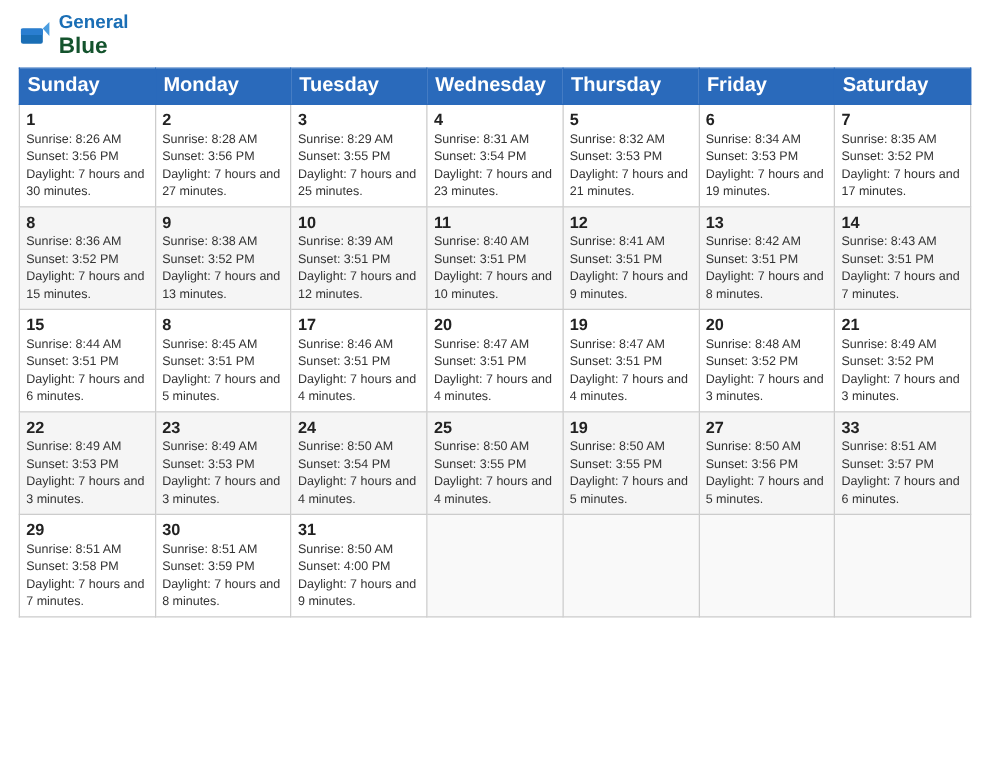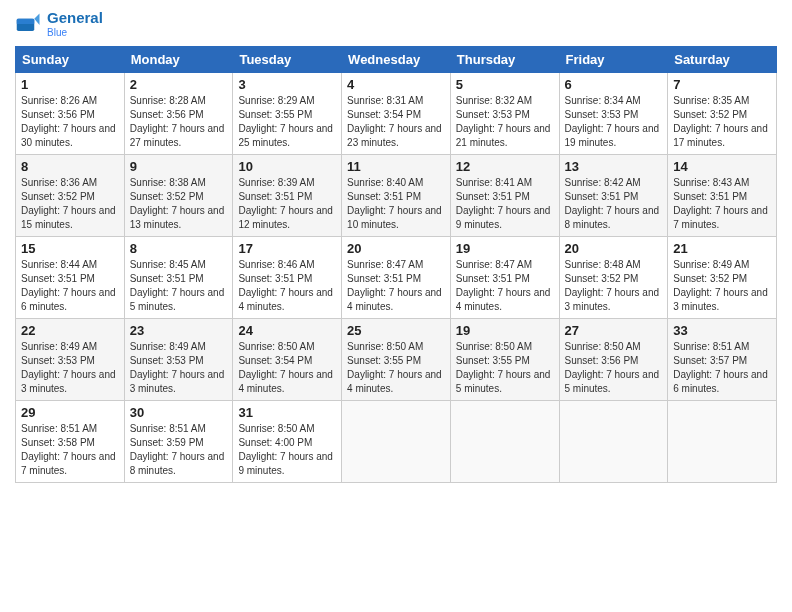--- a/index.html
+++ b/index.html
@@ -45,21 +45,21 @@
       color: #555;
     }
     .calendar {
       width: 100%;
       border-collapse: collapse;
       border: 1px solid #ccc;
     }
     .calendar th {
       background: #2a6abb;
       color: #fff;
-      font-size: 13px;
+      font-size: 16px;
       font-weight: bold;
       padding: 5px 6px;
       text-align: left;
       border: 1px solid #2a6abb;
     }
     .calendar td {
       vertical-align: top;
       border: 1px solid #ccc;
       padding: 4px 5px;
       width: calc(100% / 7);
@@ -94,21 +94,21 @@
 <div class="page">
   <div class="header">
     <div class="logo">
       <svg class="logo-icon" viewBox="0 0 32 32">
         <rect x="2" y="10" width="20" height="14" rx="2" fill="#1a6eb5"></rect>
         <polygon points="22,10 28,4 28,17" fill="#4a9de0"></polygon>
         <rect x="2" y="10" width="20" height="6" rx="1" fill="#2a7ed0"></rect>
       </svg>
       <div>
         <div style="font-size:15px;font-weight:bold;color:#1a6eb5;line-height:1.1;">General</div>
-        <div style="font-size:10px;font-weight:normal;color:#3b82f6;line-height:1.1;">Blue</div>
+        <div style="font-size:18px;font-weight:bold;color:#14532d;line-height:1.1;">Blue</div>
       </div>
     </div>
     <div class="title-block">
       <div class="month-title"></div>
       <div class="location"></div>
     </div>
   </div>
 
   <table class="calendar">
     <thead>

